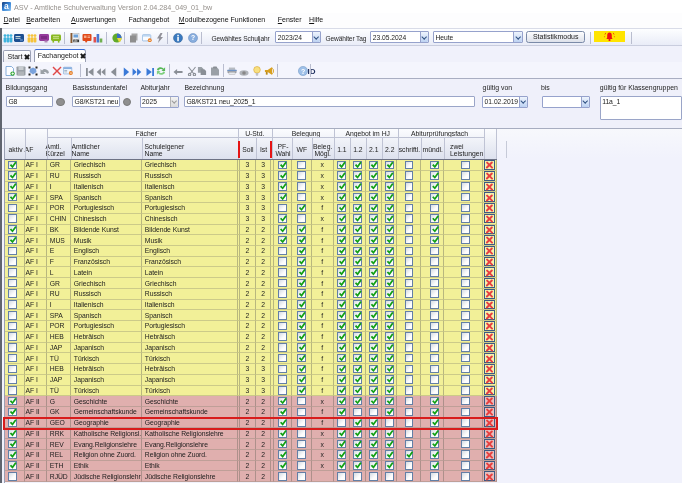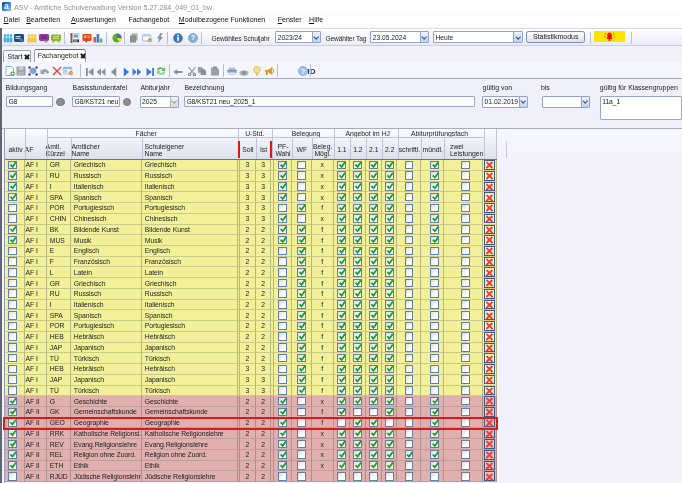--- a/index.html
+++ b/index.html
@@ -96,21 +96,21 @@
 .xa,.xc{position:absolute;left:0.6px;top:3.2px;width:8.8px;height:2.3px;background:#e84040;border-radius:1px;}
 .xa{transform:rotate(45deg);}
 .xc{transform:rotate(-45deg);}
 
 #selrect{position:absolute;left:-1.8px;top:288.8px;width:494.6px;height:12.9px;border:2.1px solid #d81c1c;}
 svg{position:absolute;}
 </style></head>
 <body>
 <div class="abs" id="title"></div>
 <div class="abs" id="appico">a</div>
-<div class="abs" id="titletxt">ASV - Amtliche Schulverwaltung Version 5.27.284_049_01_bw</div>
+<div class="abs" id="titletxt">ASV - Amtliche Schulverwaltung Version 2.04.284_049_01_bw</div>
 
 <div class="abs" id="menu">
   <span style="left:3.5px"><u>D</u>atei</span>
   <span style="left:26.2px"><u>B</u>earbeiten</span>
   <span style="left:71.1px"><u>A</u>uswertungen</span>
   <span style="left:128.4px">Fachangebot</span>
   <span style="left:178.8px"><u>M</u>odulbezogene Funktionen</span>
   <span style="left:277.8px"><u>F</u>enster</span>
   <span style="left:309.1px"><u>H</u>ilfe</span>
 </div>

